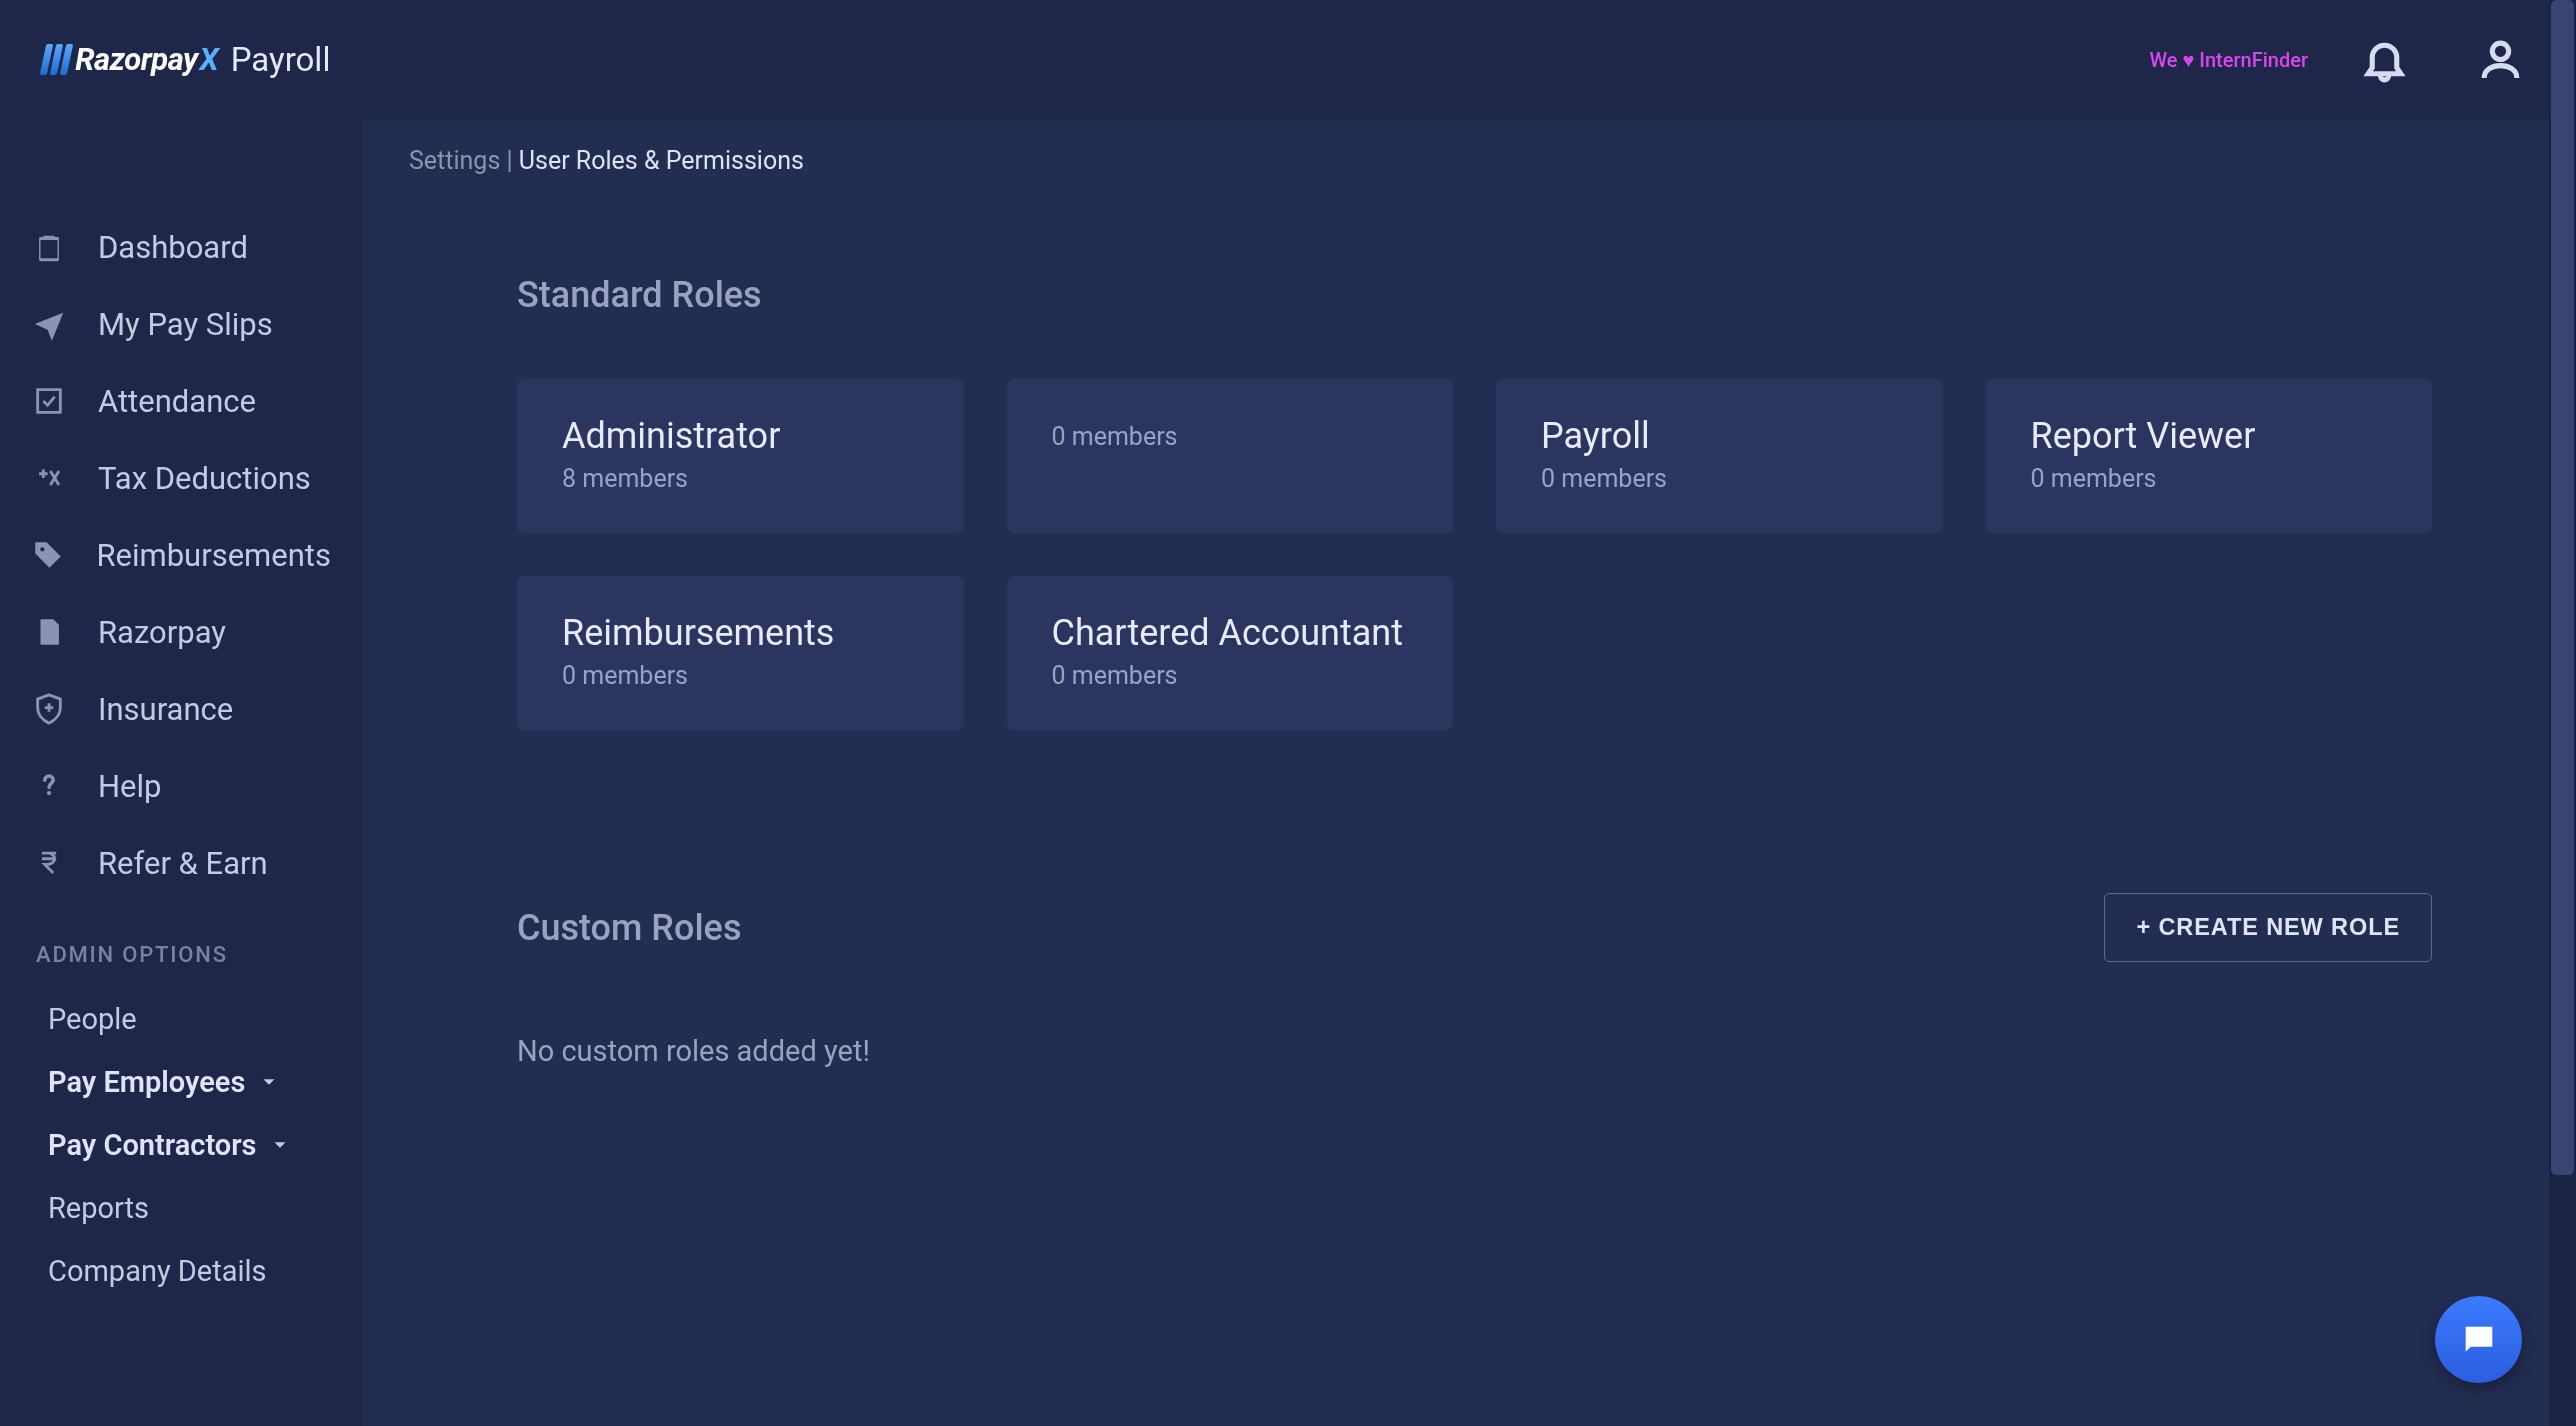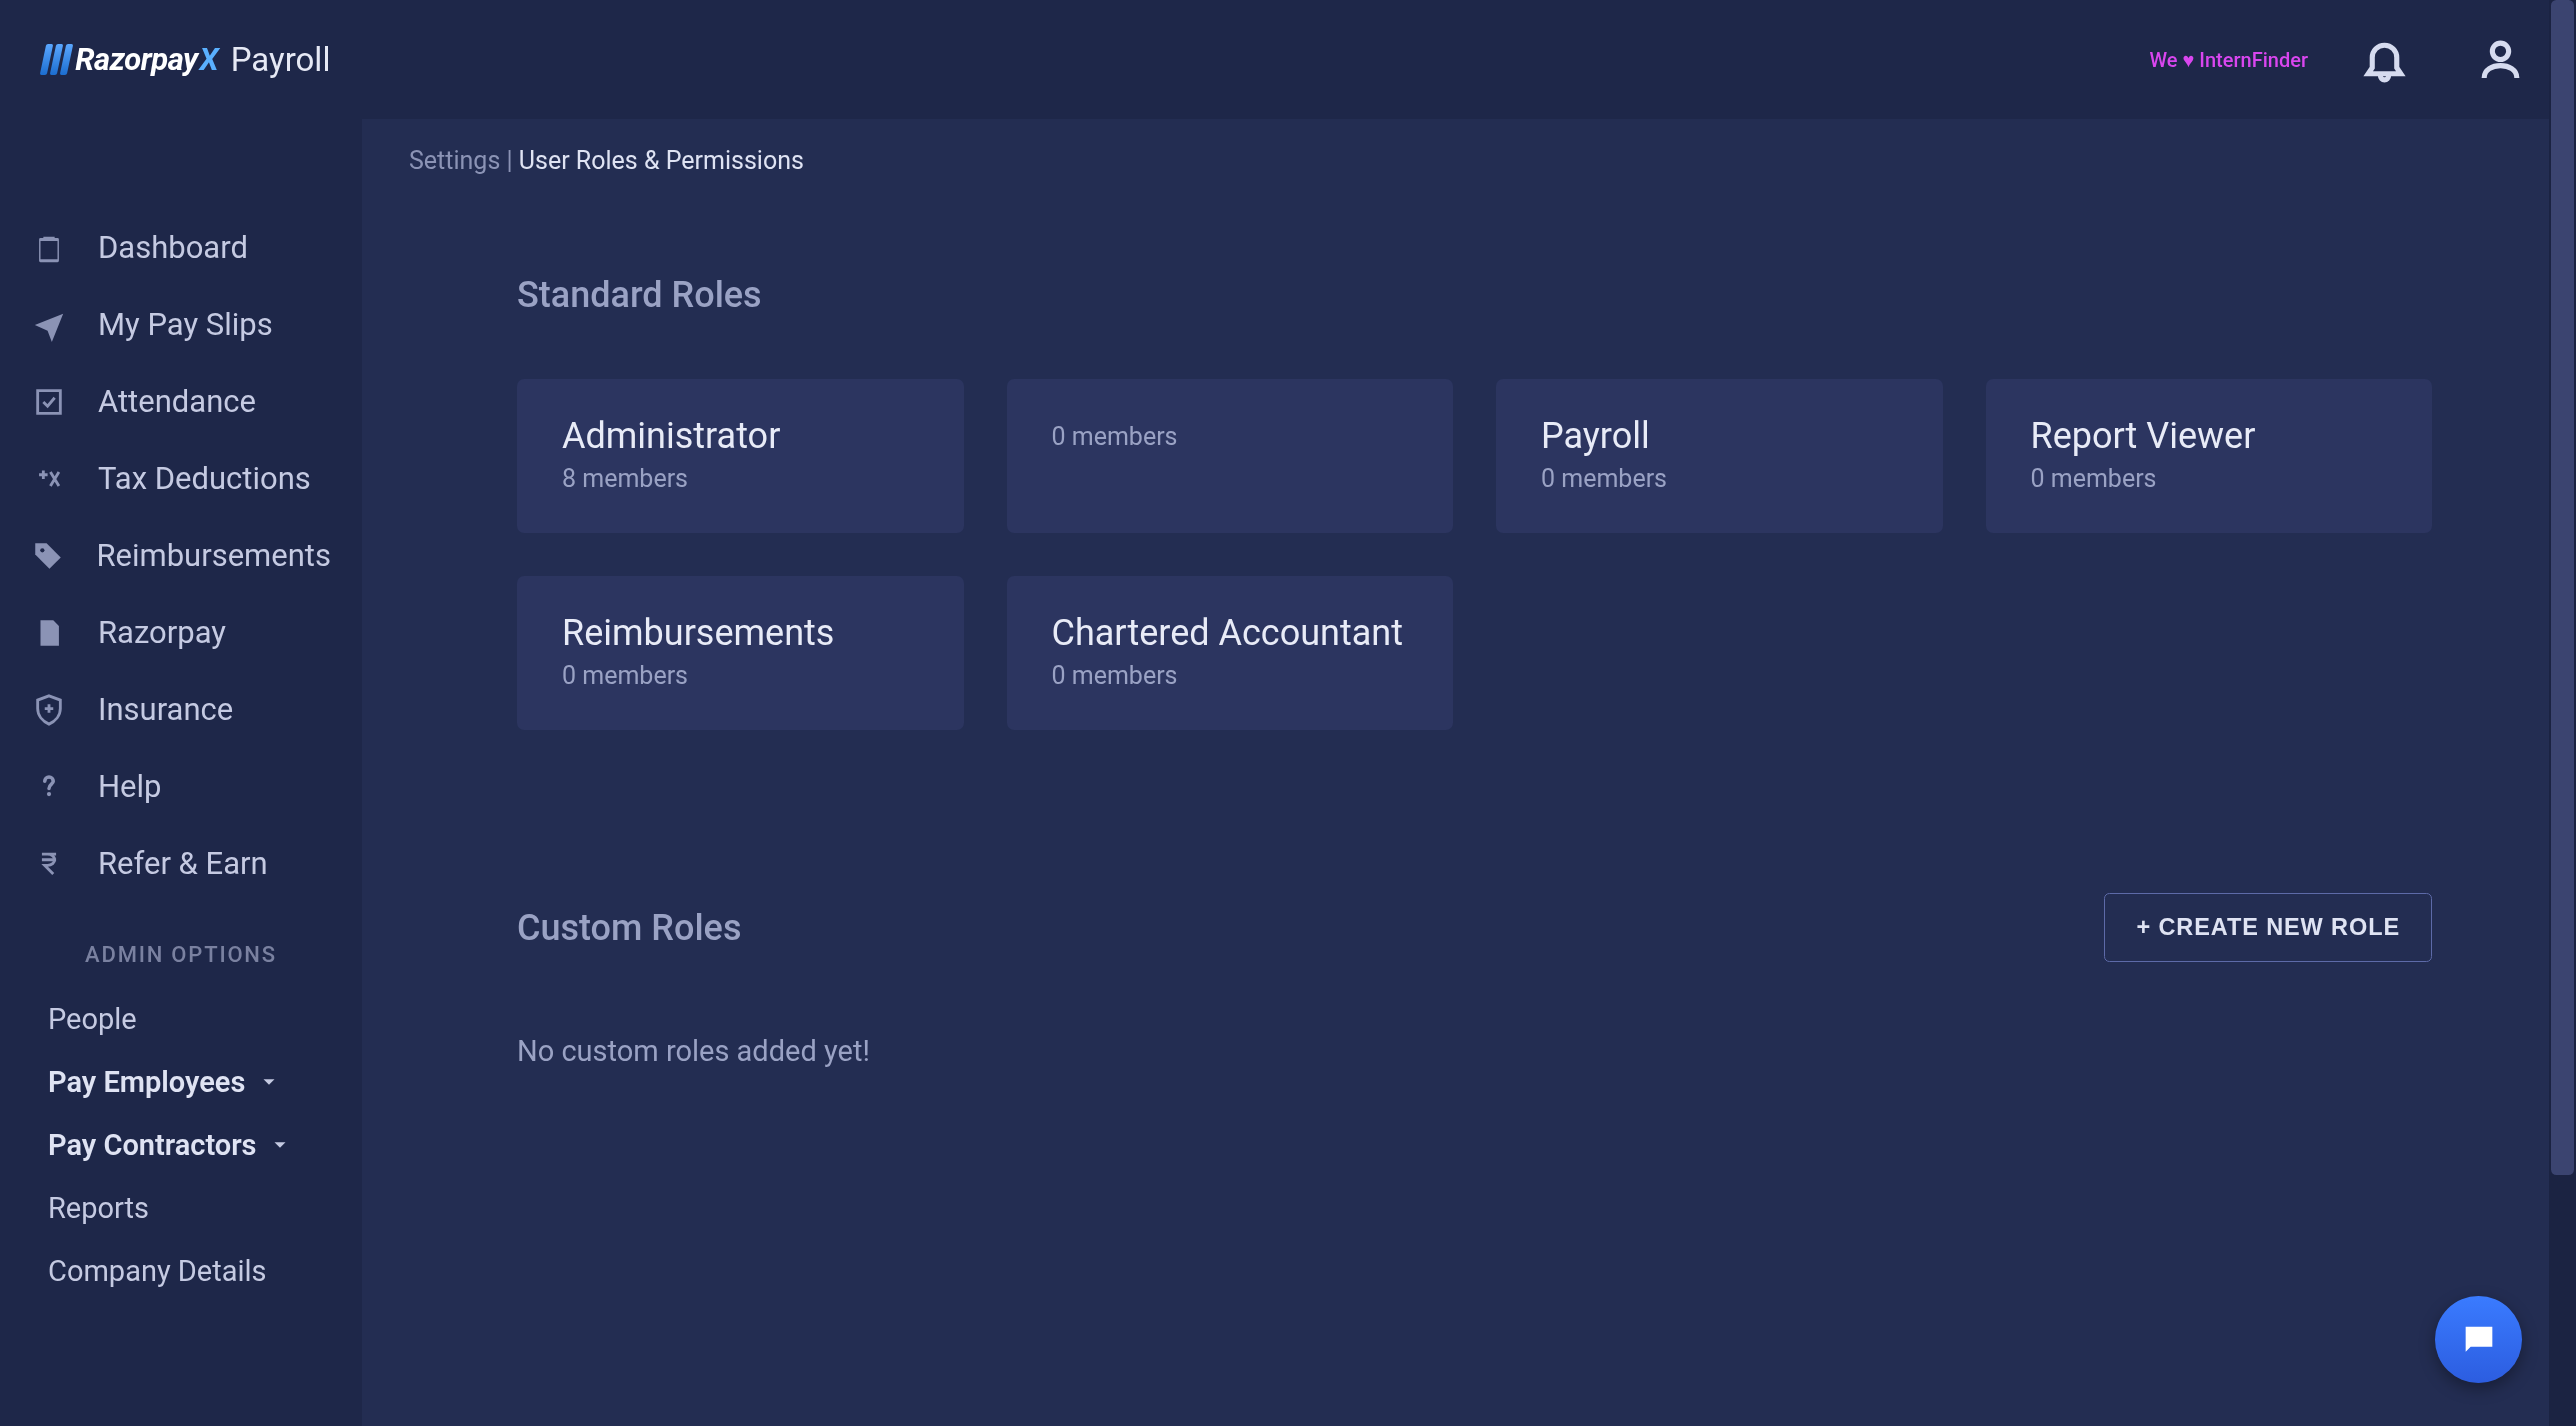--- a/index.html
+++ b/index.html
@@ -77,21 +77,21 @@
     top: 119px;
     left: 0;
     bottom: 0;
     width: 362px;
     background: #1e2749;
     padding-top: 90px;
     overflow-y: auto;
   }
   .nav-item {
     display: flex;
-    align-items: flex-end;
+    align-items: flex-start;
     gap: 31px;
     padding: 20px 31px;
     font-size: 31px;
     color: #c5cae2;
     cursor: pointer;
     font-weight: 400;
   }
   .nav-item .ico {
     width: 36px;
     height: 36px;
@@ -100,21 +100,20 @@
     justify-content:center;
   }
   .nav-item .ico svg { width: 34px; height: 34px; fill: #8b93b5; }
 
   .section-label {
     padding: 40px 36px 20px 36px;
     font-size: 22px;
     letter-spacing: 1.8px;
     color: #7a81a0;
     font-weight: 500;
-    text-align: center;
   }
   .admin-item {
     display: flex;
     align-items: center;
     gap: 11px;
     padding: 14.5px 36px;
     font-size: 29px;
     color: #c5cae2;
     cursor: pointer;
     margin-left: 12px;

